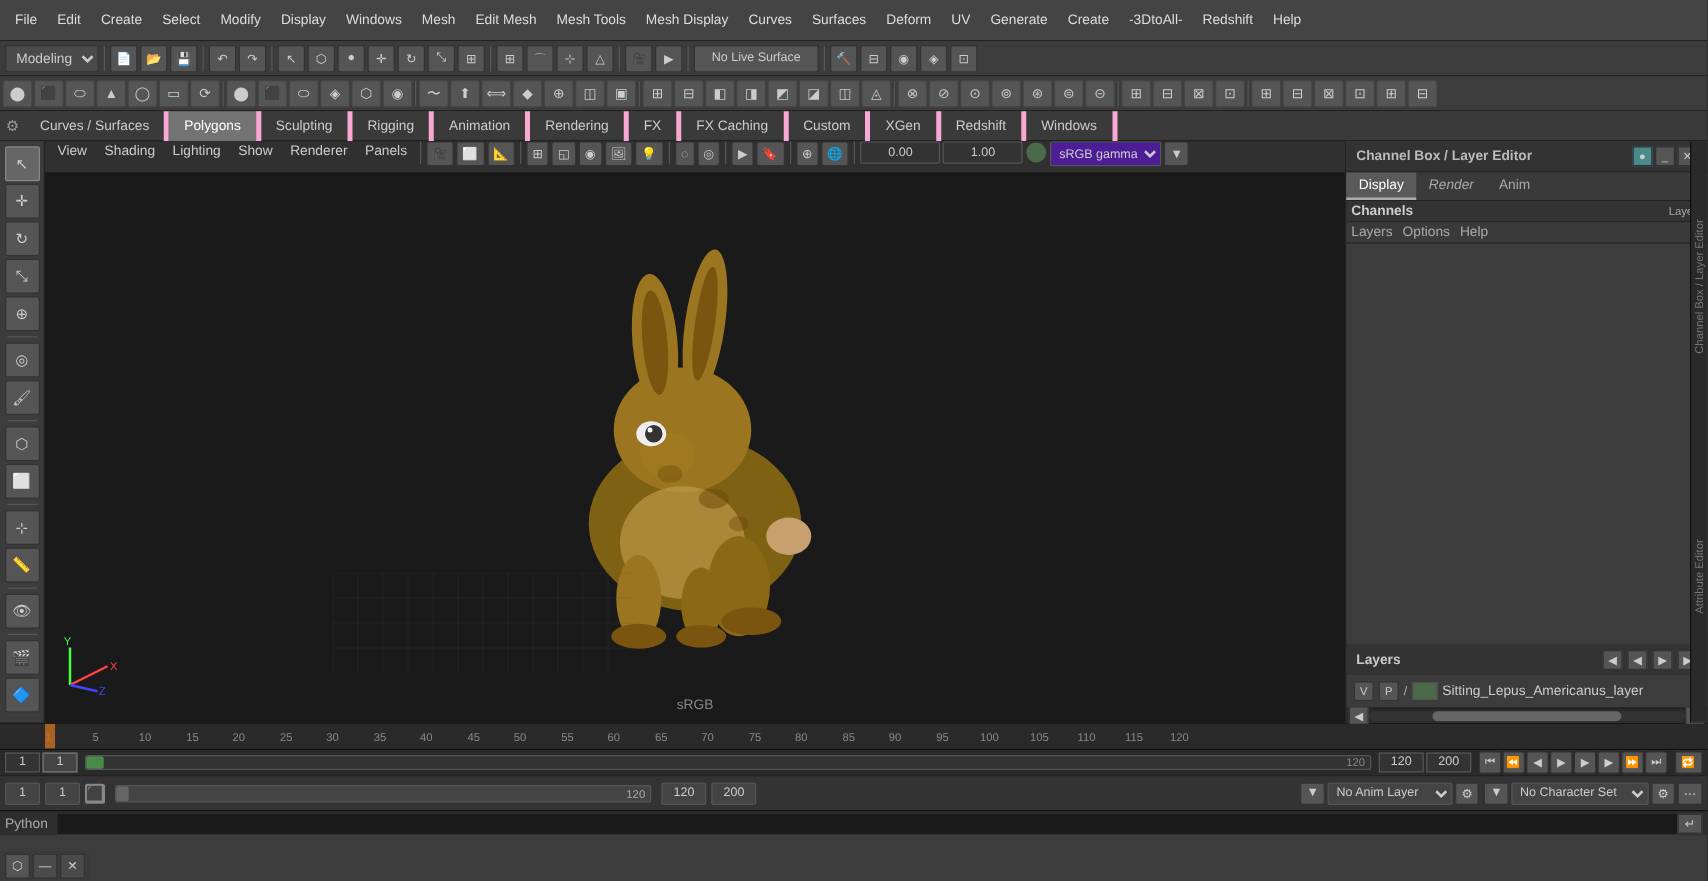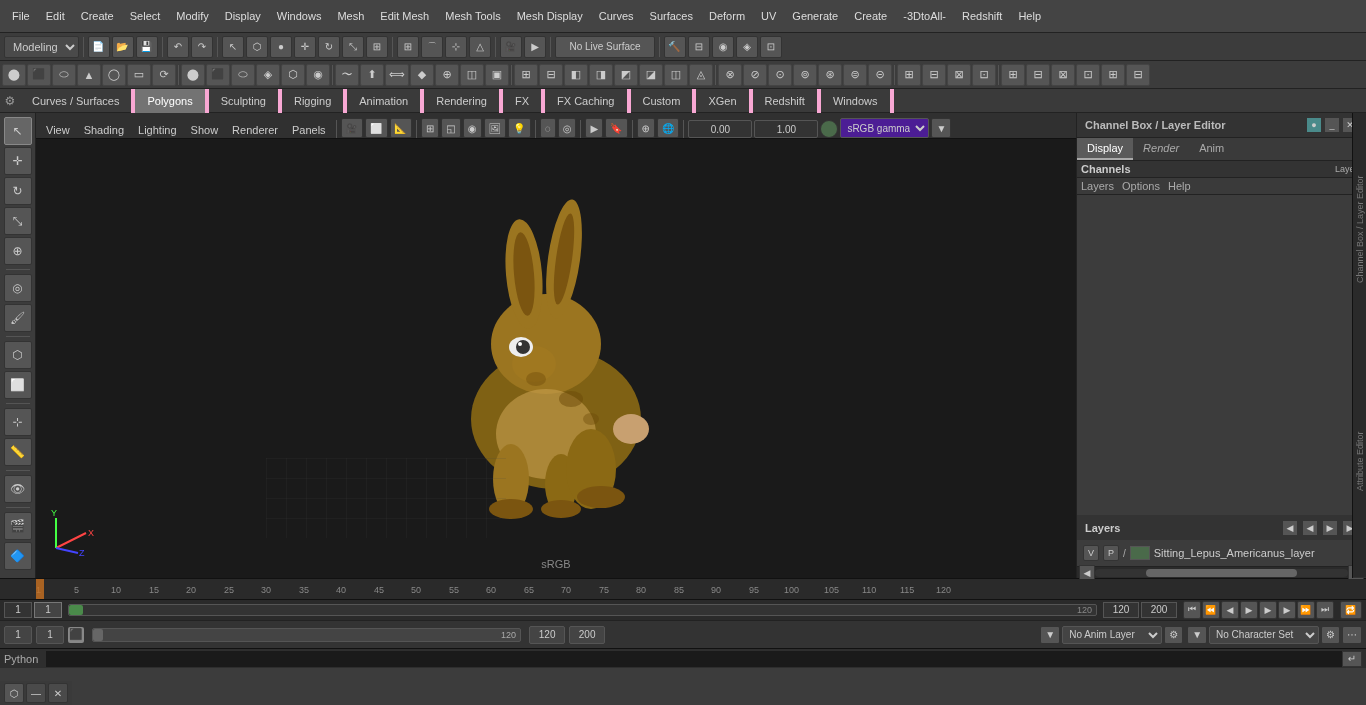--- a/index.html
+++ b/index.html
@@ -149,21 +149,21 @@
     #viewport {
       flex: 1;
       background: #222;
       position: relative;
       overflow: hidden;
     }
     #viewport-toolbar {
       background: rgba(50,50,50,0.9);
       height: 26px;
       display: flex;
-      align-items: flex-end;
+      align-items: flex-start;
       padding: 0 4px;
       gap: 2px;
       border-bottom: 1px solid #111;
     }
     .vp-btn {
       height: 20px;
       padding: 0 4px;
       background: #555;
       border: 1px solid #333;
       border-radius: 2px;

